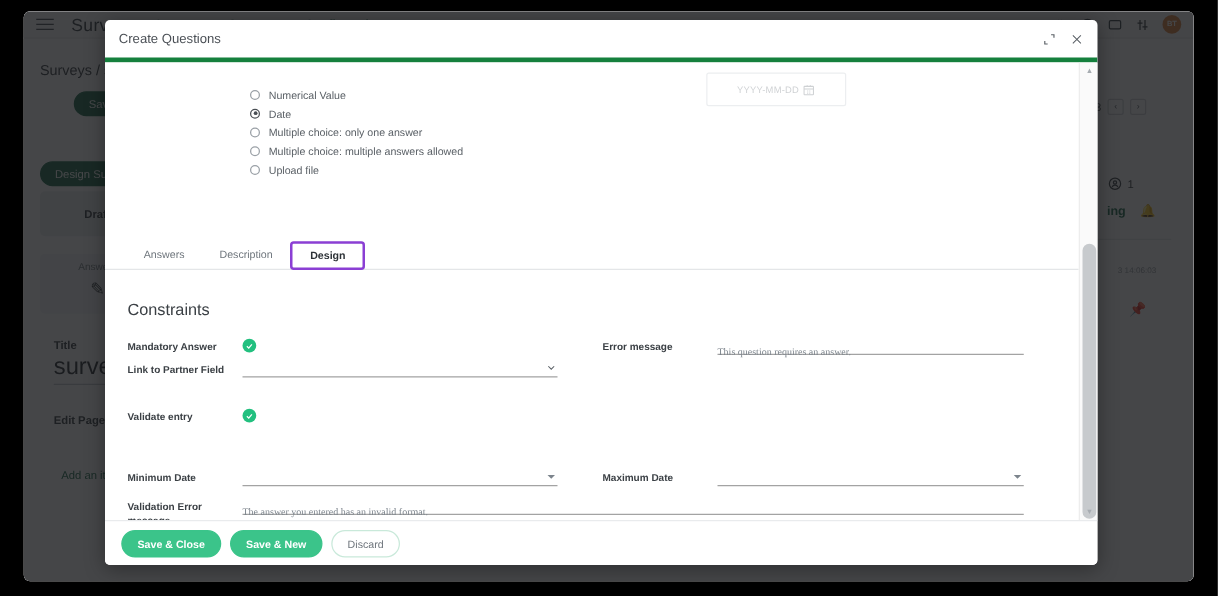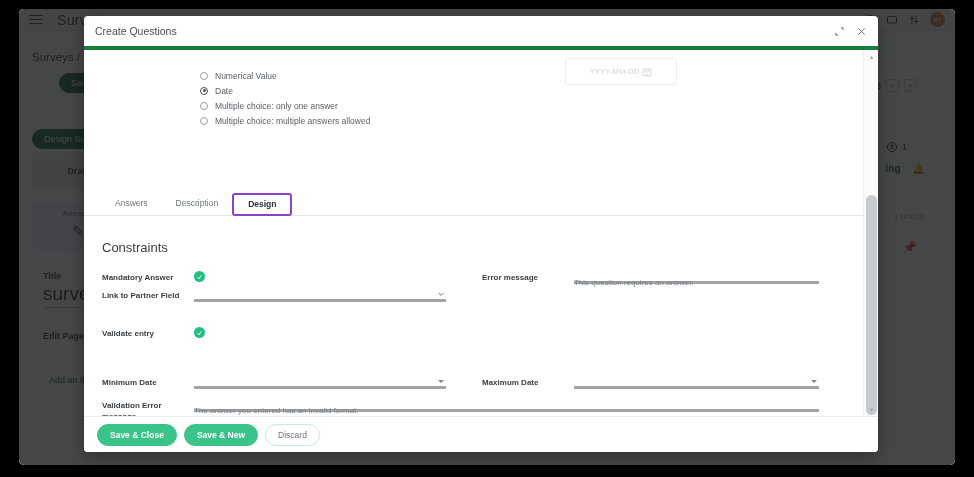--- a/index.html
+++ b/index.html
@@ -151,21 +151,21 @@
   .form { position: absolute; left: 0; top: 176px; right: 0; padding: 14px 18px 0 18px; }
   .form-h { font-size: 13px; color: #3b4045; font-weight: 400; margin-bottom: 16px; }
   .grid { position: relative; height: 190px; }
 
   .fld { position: absolute; display: flex; align-items: flex-start; }
   .fld-lbl {
     font-size: 8px; font-weight: 700; color: #3b4045; line-height: 11px;
     width: 92px; flex: none; padding-top: 1px;
   }
   .fld-ctl { position: relative; }
-  .underline { border-bottom: 3px solid #a3a3a3; height: 13px; position: relative; }
+  .underline { border-bottom: 1px solid #a3a3a3; height: 13px; position: relative; font-family: Liberation Serif, serif; }
   .fld-val { font-size: 8px; color: #7c848c; line-height: 12px; }
   .chev {
     position: absolute; right: 1px; top: 1px; width: 8px; height: 8px; color: #5a6066;
   }
   .caret {
     position: absolute; right: 2px; top: 4px;
     width: 0; height: 0; border-left: 3px solid transparent;
     border-right: 3px solid transparent; border-top: 3.5px solid #7c848c;
   }
   .chk {
@@ -310,20 +310,24 @@
               <span class="radio-lbl">Date</span>
             </div>
             <div class="radio-row">
               <span class="radio"></span>
               <span class="radio-lbl">Multiple choice: only one answer</span>
             </div>
             <div class="radio-row">
               <span class="radio"></span>
               <span class="radio-lbl">Multiple choice: multiple answers allowed</span>
             </div>
+            <div class="radio-row">
+              <span class="radio"></span>
+              <span class="radio-lbl">Upload file</span>
+            </div>
           </div>
 
           <div class="datebox">
             <div class="datebox-inner">
               <span class="datebox-txt">YYYY-MM-DD</span>
               <svg class="cal-ico" viewBox="0 0 24 24" fill="none" stroke="currentColor" stroke-width="2">
                   <rect x="3" y="5" width="18" height="16" rx="1"></rect>
                   <path d="M3 10h18M9 5V3M15 5V3M9 14h2M13 14h2M9 18h2M13 18h2"></path>
                 </svg>
             </div>

